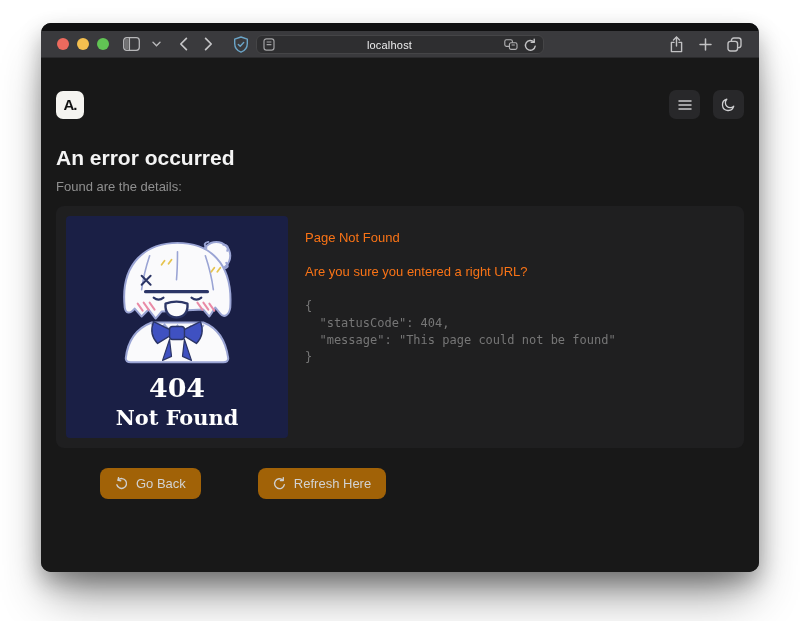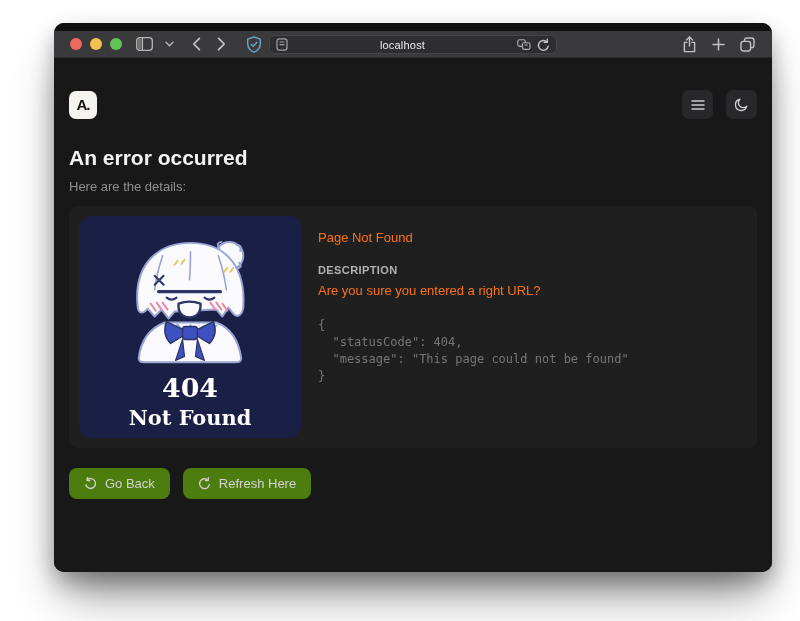--- a/index.html
+++ b/index.html
@@ -3,21 +3,21 @@
 <meta charset="utf-8">
 <style>
   * { margin:0; padding:0; box-sizing:border-box; }
   body {
     width:800px; height:621px; position:relative;
     background:#ffffff;
     font-family:"Liberation Sans", sans-serif;
     overflow:hidden;
   }
   .window{
-    position:absolute; left:54px; top:23px; width:718px; height:549px;
+    position:absolute; left:41px; top:23px; width:718px; height:549px;
     border-radius:10px; background:#181818; overflow:hidden;
     box-shadow:0 30px 45px -10px rgba(0,0,0,.45), 0 10px 22px rgba(0,0,0,.28);
     display:flex; flex-direction:column;
   }
   
   .top-strip{ height:8px; background:#101011; flex:none; }
   .toolbar{
     height:27px; flex:none; background:#3a3a3d; border-bottom:1px solid #2b2b2d;
     position:relative; display:flex; align-items:center;
   }
@@ -51,37 +51,37 @@
     display:flex; align-items:center; justify-content:center; border:none; cursor:pointer;
   }
   .page-title{ margin-top:27px; font-size:21px; font-weight:bold; color:#f4f4f4; }
   .page-subtitle{ margin-top:9px; font-size:13px; color:#8f8f8f; }
   
   .error-card{
     margin-top:12px; background:#1f1f20; border-radius:8px; padding:10px;
     display:flex; gap:17px;
   }
   .card-image{
-    width:222px; height:222px; flex:none; border-radius:12px;
+    width:222px; height:222px; flex:none; border-radius:4px;
     background:#1a1f45; overflow:hidden;
   }
   .card-fields{ padding-top:7px; flex:1; min-width:0; }
   .field{ margin-bottom:19px; }
   .field-label{ font-size:11px; font-weight:bold; color:#b2b2b2; letter-spacing:.4px; }
   .field-value{ margin-top:7px; font-size:13px; color:#f97316; }
   .field-code{
     margin-top:8px; font-family:"DejaVu Sans Mono", monospace;
     font-size:12px; line-height:17px; color:#767676; white-space:pre;
   }
   
   .actions{ margin-top:20px; display:flex; gap:13px; }
   .action-btn{
-    height:31px; padding:0 15px; border-radius:8px; background:#4d7c0f; border:none;
+    height:31px; padding:0 15px; border-radius:8px; background:#a16207; border:none;
     display:flex; align-items:center; gap:8px; cursor:pointer;
-    font-family:"Liberation Sans", sans-serif; font-size:13px; color:#d2d2d2;
+    font-family:"Liberation Sans", sans-serif; font-size:13px; color:#d2d2d2;margin-left:44px;
   }
 </style>
 </head>
 <body>
 
 <div class="window">
 
   <div class="top-strip"></div>
 
   <div class="toolbar">
@@ -192,21 +192,21 @@
         </button>
         <button class="hdr-btn">
           <svg width="15" height="15" viewBox="0 0 16 16">
             <path d="M13.6 9.8 A6.1 6.1 0 1 1 6.2 2.4 A4.9 4.9 0 0 0 13.6 9.8 Z" fill="none" stroke="#cfcfd1" stroke-width="1.4" stroke-linejoin="round"></path>
           </svg>
         </button>
       </div>
     </div>
 
     <h1 class="page-title">An error occurred</h1>
-    <div class="page-subtitle">Here are the details:</div>
+    <div class="page-subtitle">Found are the details:</div>
 
     <div class="error-card">
 
       <div class="card-image">
         <svg width="222" height="222" viewBox="0 0 223 223">
 
           <circle cx="151" cy="40" r="14" fill="#fafafc" stroke="#9aa4d4" stroke-width="2"></circle>
           <path d="M141 32 q-4 -5 2 -6 M158 29 q6 0 4 6 M161 47 q4 5 -3 6" fill="none" stroke="#9aa4d4" stroke-width="2" stroke-linecap="round"></path>
 
           <path d="M59 92
@@ -245,21 +245,20 @@
           <text x="111.5" y="182" text-anchor="middle" font-family="DejaVu Serif, serif" font-weight="bold" font-size="27" fill="#ffffff">404</text>
           <text x="111.5" y="210" text-anchor="middle" font-family="DejaVu Serif, serif" font-weight="bold" font-size="21" fill="#ffffff">Not Found</text>
         </svg>
       </div>
 
       <div class="card-fields">
         <div class="field">
           <div class="field-value">Page Not Found</div>
         </div>
         <div class="field">
-          <div class="field-label">DESCRIPTION</div>
           <div class="field-value">Are you sure you entered a right URL?</div>
         </div>
         <div class="field">
           <pre class="field-code">{
   "statusCode": 404,
   "message": "This page could not be found"
 }</pre>
         </div>
       </div>
     </div>

